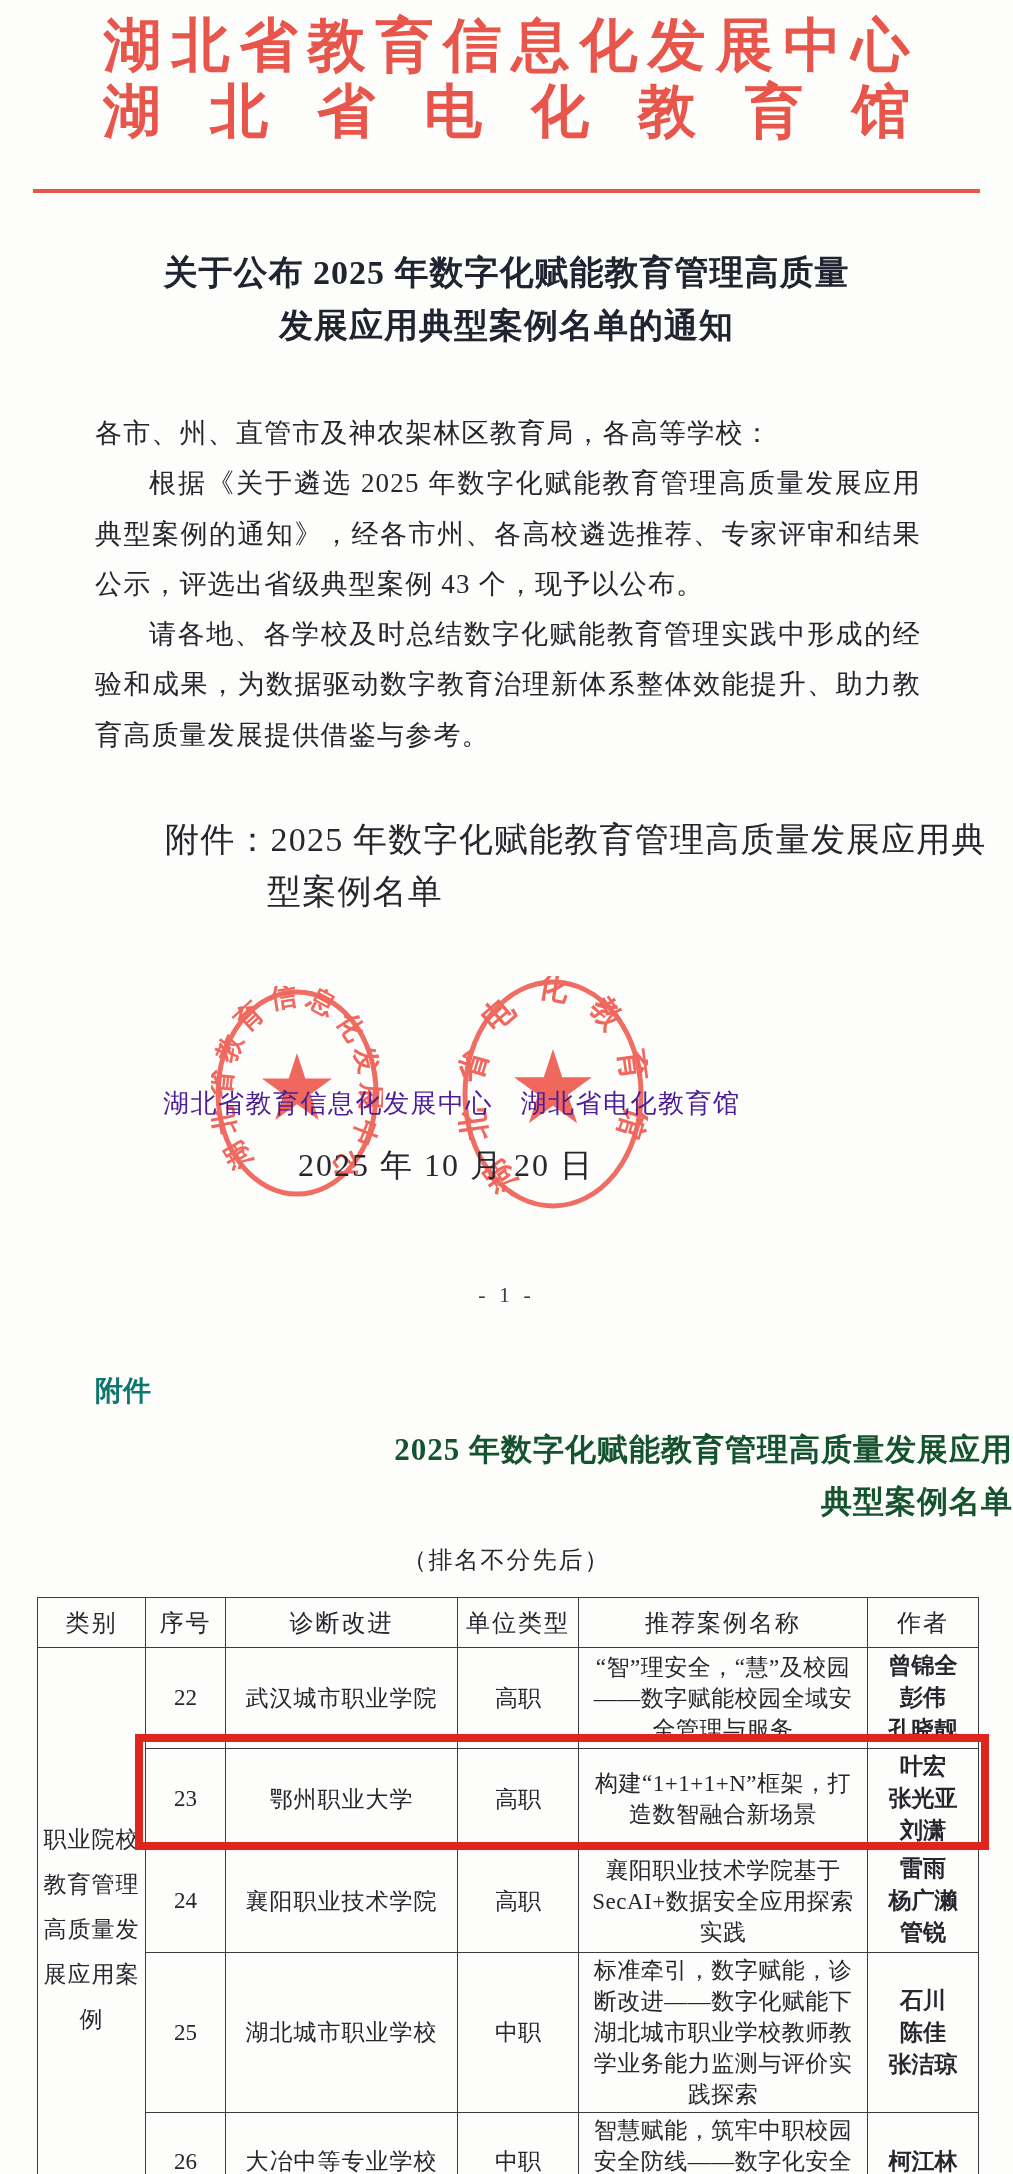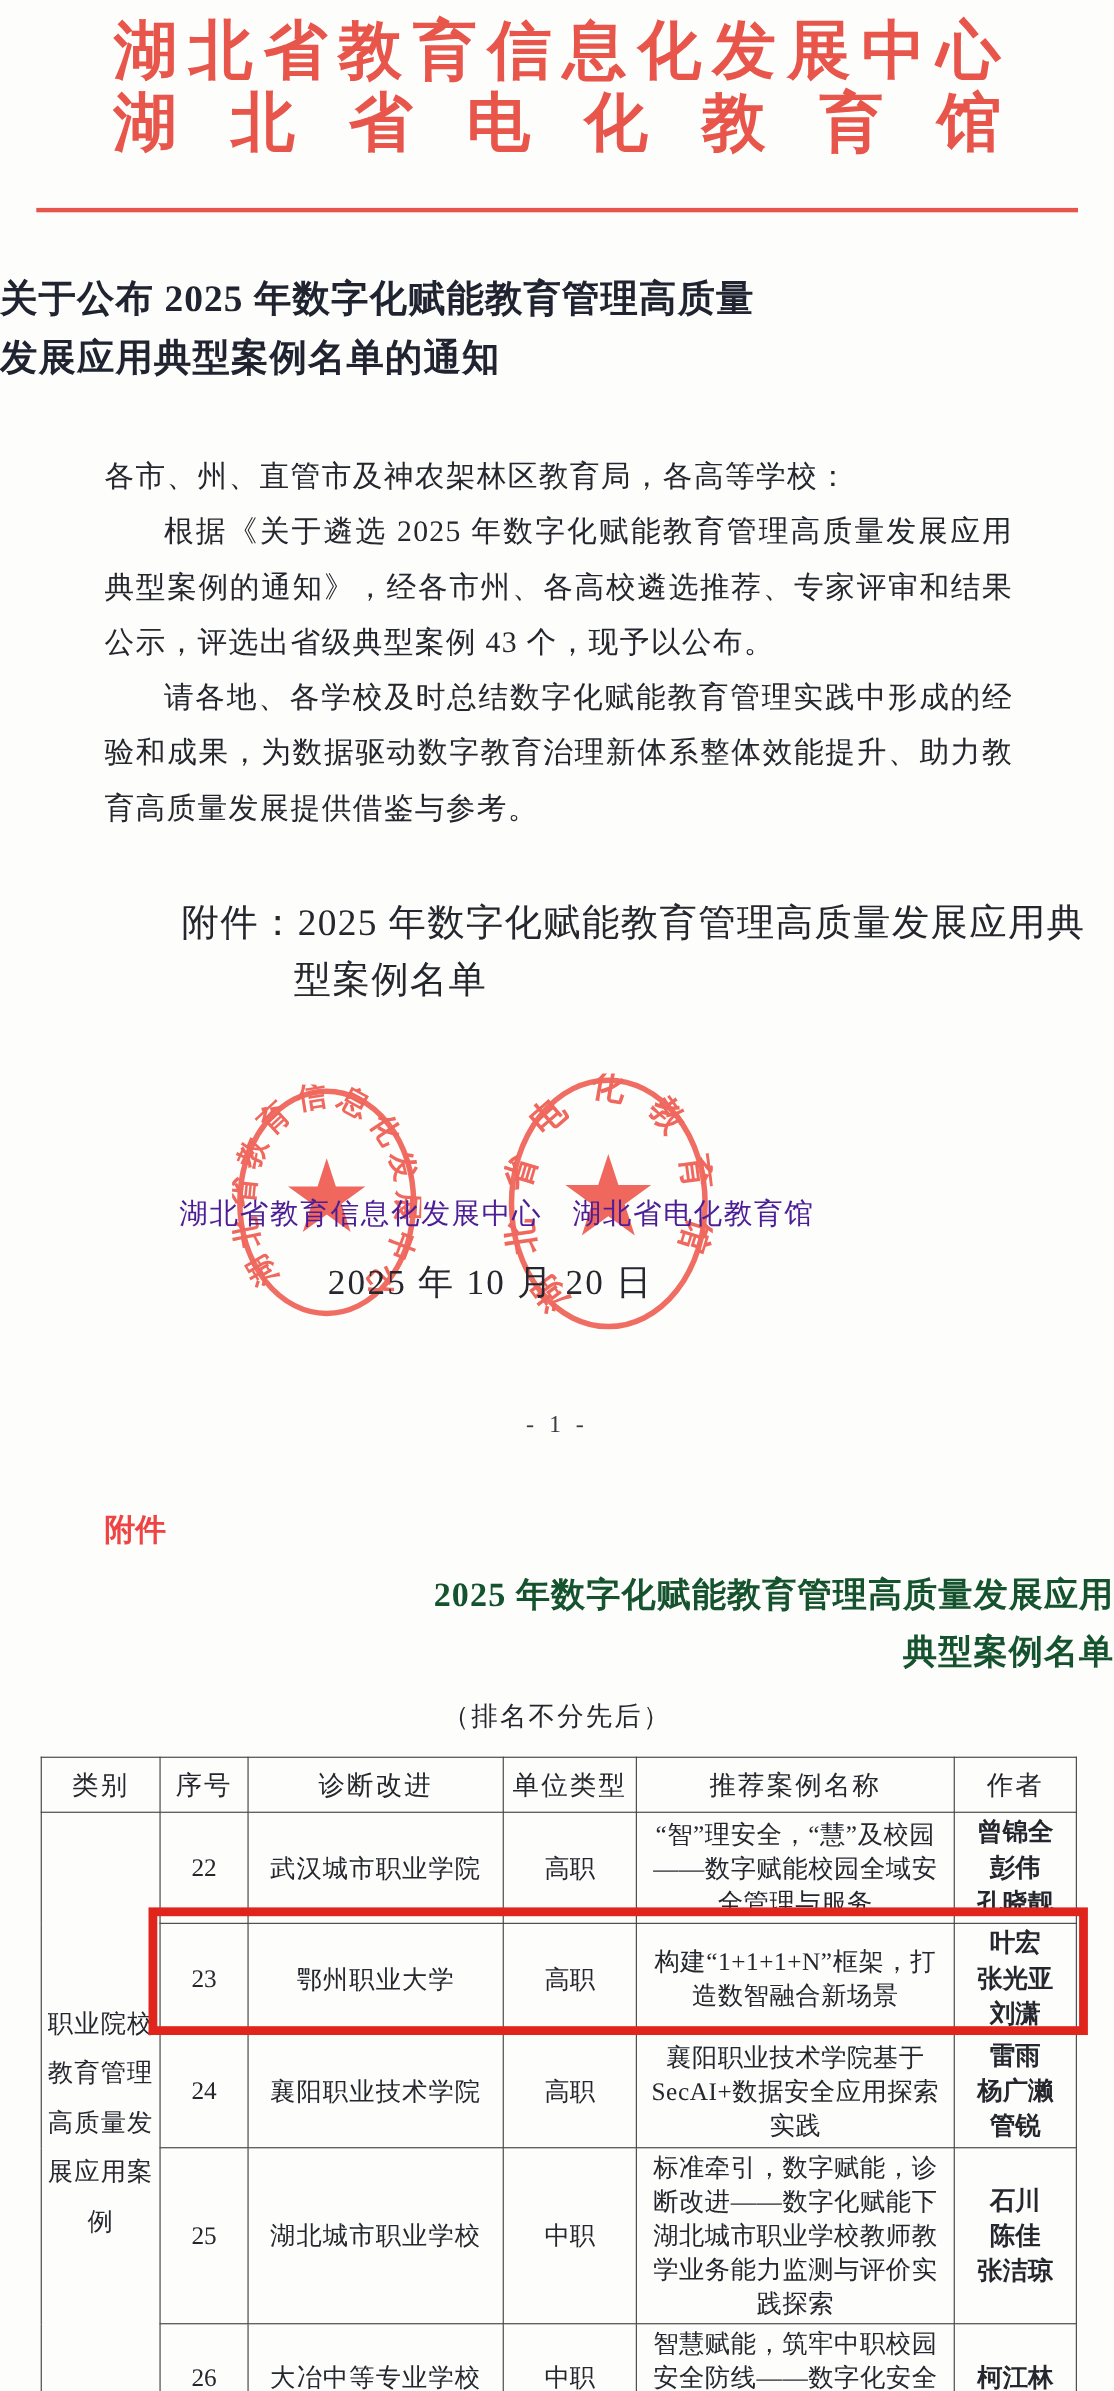--- a/index.html
+++ b/index.html
@@ -8,42 +8,42 @@
     background:#fdfdfc;overflow:hidden;
     font-family:"Liberation Serif","DejaVu Serif",serif;
     color:#23242b;
   }
   
   .letterhead{position:absolute;top:14px;left:0;width:1013px;text-align:center;color:#e7554b;font-weight:bold;}
   .lh1{font-size:58px;line-height:64px;letter-spacing:10px;padding-left:10px;}
   .lh2{font-size:58px;line-height:64px;letter-spacing:49px;padding-left:49px;margin-top:2px;}
   .red-rule{position:absolute;top:189px;left:33px;width:947px;height:4px;background:#e7554b;}
   
-  .doc-title{position:absolute;top:246px;left:0;width:1013px;text-align:left;
+  .doc-title{position:absolute;top:246px;left:0;width:1013px;text-align:center;
     font-size:34px;font-weight:bold;line-height:53px;color:#202430;letter-spacing:1px;}
   
   .body-text{position:absolute;top:408px;left:95px;width:826px;
     font-size:27px;line-height:50.3px;letter-spacing:1.2px;color:#26272e;text-align:justify;}
   .body-text p{margin:0;}
   .indent{text-indent:2em;}
   .attachment{position:absolute;top:814px;left:165px;width:748px;
     font-size:34px;line-height:52px;letter-spacing:1.2px;color:#26272e;
     padding-left:3em;text-indent:-3em;}
   
   .seal{position:absolute;z-index:1;opacity:.88;}
   .seal-left{top:986px;left:211px;}
   .seal-right{top:976px;left:458px;}
   .sig-line{position:absolute;z-index:2;top:1086px;left:163px;width:760px;
     font-size:26px;letter-spacing:1.5px;color:#4c1d95;white-space:nowrap;}
   .date-line{position:absolute;z-index:2;top:1144px;left:288px;
     font-size:32px;letter-spacing:2px;color:#26272e;white-space:nowrap;margin-left:10px;}
   .page-num{position:absolute;top:1282px;left:0;width:1013px;text-align:center;
     font-size:22px;letter-spacing:4px;color:#3a3c45;}
   
-  .appendix-label{position:absolute;top:1372px;left:95px;font-size:28px;font-weight:bold;color:#ef4444;}
+  .appendix-label{position:absolute;top:1372px;left:95px;font-size:28px;font-weight:bold;color:#0f766e;}
   .appendix-title{position:absolute;top:1424px;left:0;width:1013px;text-align:right;
     font-size:31px;font-weight:bold;line-height:52px;color:#14532d;letter-spacing:1px;}
   .appendix-sub{position:absolute;top:1544px;left:0;width:1013px;text-align:center;
     font-size:24px;color:#26272e;letter-spacing:2px;}
   
   .case-table{position:absolute;top:1597px;left:37px;width:941px;
     border-collapse:collapse;table-layout:fixed;font-size:23px;color:#26272e;}
   .case-table td,.case-table th{border:1.6px solid #3d3d41;vertical-align:middle;
     text-align:center;padding:2px 5px;font-weight:normal;overflow:hidden;}
   .case-table th{font-size:24px;letter-spacing:2px;}

